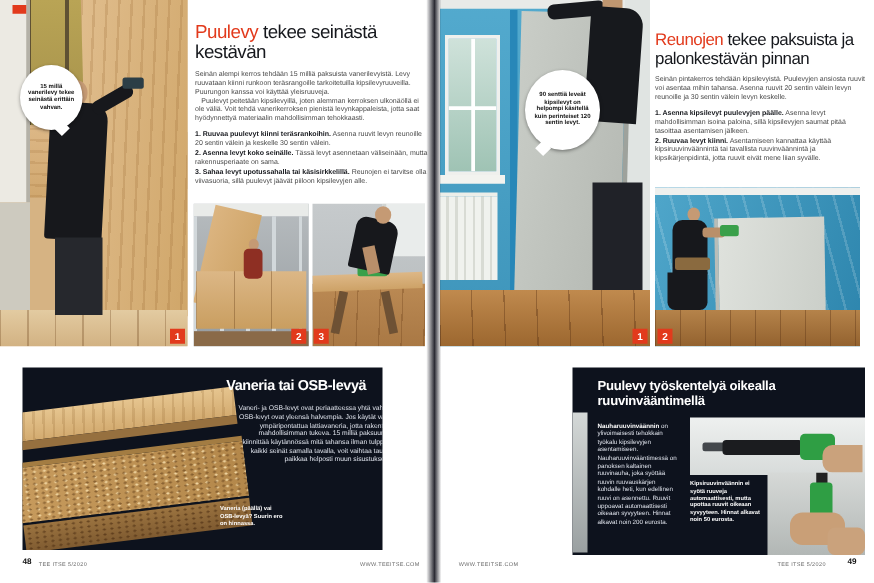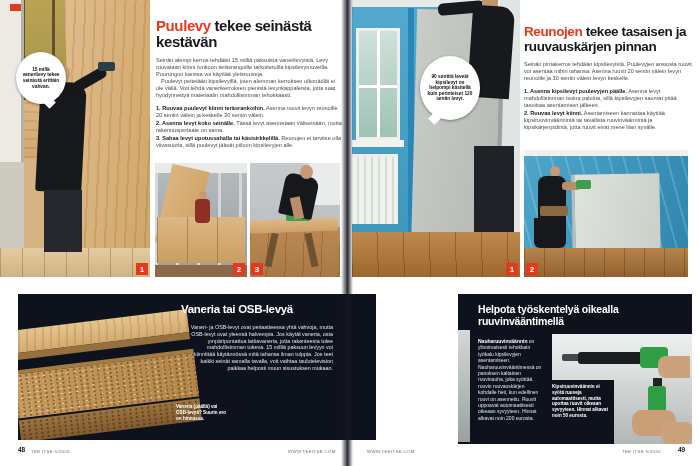--- a/index.html
+++ b/index.html
@@ -18,35 +18,35 @@
   .bR1{left:506px;top:263px}.bR2{left:526px;top:263px}
   .bubble{background:#fff;border-radius:50%;z-index:5;display:flex;align-items:center;justify-content:center;
           text-align:center;font-weight:bold;color:#111;box-shadow:0 1px 3px rgba(0,0,0,.4)}
   .bubble::after{content:"";position:absolute;width:9px;height:9px;background:#fff;transform:rotate(45deg);bottom:-3px}
   .bubL{left:16px;top:52px;width:50px;height:52px;font-size:4.8px;line-height:5.6px;padding:4px}
   .bubL::after{left:58%}
   .bubR{left:420px;top:56px;width:60px;height:64px;font-size:4.8px;line-height:5.6px;padding:5px}
   .bubR::after{left:16%}
 
   
-  .title{font-weight:bold;color:var(--ink);letter-spacing:-.4px}
+  .title{font-weight:normal;color:var(--ink);letter-spacing:-.4px}
   .title .hl{color:var(--red)}
   .artL{position:absolute;left:156px;top:18px;width:186px}
   .artL .title{font-size:15px;line-height:16px;margin-bottom:7px}
   .artR{position:absolute;left:524px;top:24px;width:172px}
   .artR .title{font-size:13.5px;line-height:15px;margin-bottom:7px}
   .bodytext{font-size:5.6px;line-height:7px;color:#4a4a4a}
   .indent{text-indent:5px}
   .steps{margin-top:6px}
   .step{font-size:5.6px;line-height:7px;color:#4a4a4a;margin-bottom:1px}
   .step b{color:var(--ink)}
 
   
   .darkbox{background:var(--boxbg);overflow:hidden;color:#e8eaf0}
-  .boxL{left:18px;top:294px;width:358px;height:146px}
+  .boxL{left:18px;top:294px;width:288px;height:146px}
   .boxL h2{position:absolute;left:163px;top:9px;width:156px;font-size:11.5px;letter-spacing:-.3px;color:#fff}
   .boxL .boxL-body{position:absolute;left:168px;top:30px;width:147px;font-size:5.4px;line-height:6.8px;text-align:right;color:#dfe3ec}
   .boxL .boxL-cap{position:absolute;left:158px;top:110px;width:54px;font-size:4.6px;line-height:5.8px;font-weight:bold;color:#fff}
   .osb{position:absolute;left:-12px;top:22px;width:192px;height:122px;transform:rotate(-7deg)}
   .osb i{position:absolute}
   .osb .ply{left:10px;top:4px;width:178px;height:30px;border-bottom:7px solid #96703f;
             background:repeating-linear-gradient(95deg,rgba(140,95,40,.2) 0 2px,transparent 2px 8px),linear-gradient(#e6c58f,#d3ab70)}
   .osb .osb1{left:0;top:44px;width:190px;height:48px;border-top:4px solid #a37c42;
             background:radial-gradient(rgba(90,55,20,.55) 1px,transparent 1.5px) 0 0/6px 4px,
                        radial-gradient(rgba(246,221,170,.9) 1px,transparent 1.5px) 2px 2px/8px 5px,
@@ -260,21 +260,21 @@
     <i class="shoe1"></i>
     <i class="shoe2"></i>
     <i class="floor"></i>
   </div>
 
   <div class="bubble bubR">
     <span>90 senttiä leveät kipsilevyt on helpompi käsitellä kuin perinteiset 120 sentin levyt.</span>
   </div>
 
   <article class="artR">
-    <h1 class="title"><span class="hl">Reunojen</span><span> tekee tasaisen ja ruuvauskärjen pinnan</span></h1>
+    <h1 class="title"><span class="hl">Reunojen</span><span> tekee paksuista ja palonkestävän pinnan</span></h1>
     <p class="bodytext">Seinän pintakerros tehdään kipsilevyistä. Puulevyjen ansiosta ruuvit voi asentaa mihin tahansa. Asenna ruuvit 20 sentin välein levyn reunoille ja 30 sentin välein levyn keskelle.</p>
     <div class="steps">
       <p class="step"><b>1. Asenna kipsilevyt puulevyjen päälle.</b> <span>Asenna levyt mahdollisimman isoina paloina, sillä kipsilevyjen saumat pitää tasoittaa asentamisen jälkeen.</span></p>
       <p class="step"><b>2. Ruuvaa levyt kiinni.</b> <span>Asentamiseen kannattaa käyttää kipsiruuvinväännintä tai tavallista ruuvinväännintä ja kipsikärjenpidintä, jotta ruuvit eivät mene liian syvälle.</span></p>
     </div>
   </article>
 
   <div class="photo pR2">
     <i class="ceil"></i>
     <i class="board"></i>
@@ -285,21 +285,21 @@
     <i class="legs"></i>
     <i class="drill"></i>
     <i class="floor"></i>
   </div>
 
   <div class="badge bR1">1</div>
   <div class="badge bR2">2</div>
 
   <div class="darkbox boxR">
     <i class="br-sliver"></i>
-    <h2>Helpota työskentelyä oikealla ruuvinvääntimellä</h2>
+    <h2>Puulevy työskentelyä oikealla ruuvinvääntimellä</h2>
     <p class="col"><b>Nauharuuvinväännin</b><span> on ylivoimaisesti tehokkain työkalu kipsilevyjen asentamiseen. Nauharuuvinvääntimessä on panoksen kaltainen ruuvinauha, joka syöttää ruuvin ruuvauskärjen kohdalle heti, kun edellinen ruuvi on asennettu. Ruuvit uppoavat automaattisesti oikeaan syvyyteen. Hinnat alkavat noin 200 eurosta.</span></p>
     <div class="photo phA">
       <i class="dnose"></i>
       <i class="dbody"></i>
       <i class="dgreen"></i>
       <i class="dhand"></i>
     </div>
     <p class="capR">Kipsiruuvinväännin ei syötä ruuveja automaattisesti, mutta upottaa ruuvit oikeaan syvyyteen. Hinnat alkavat noin 50 eurosta.</p>
     <div class="photo phB">
       <i class="gchuck"></i>

